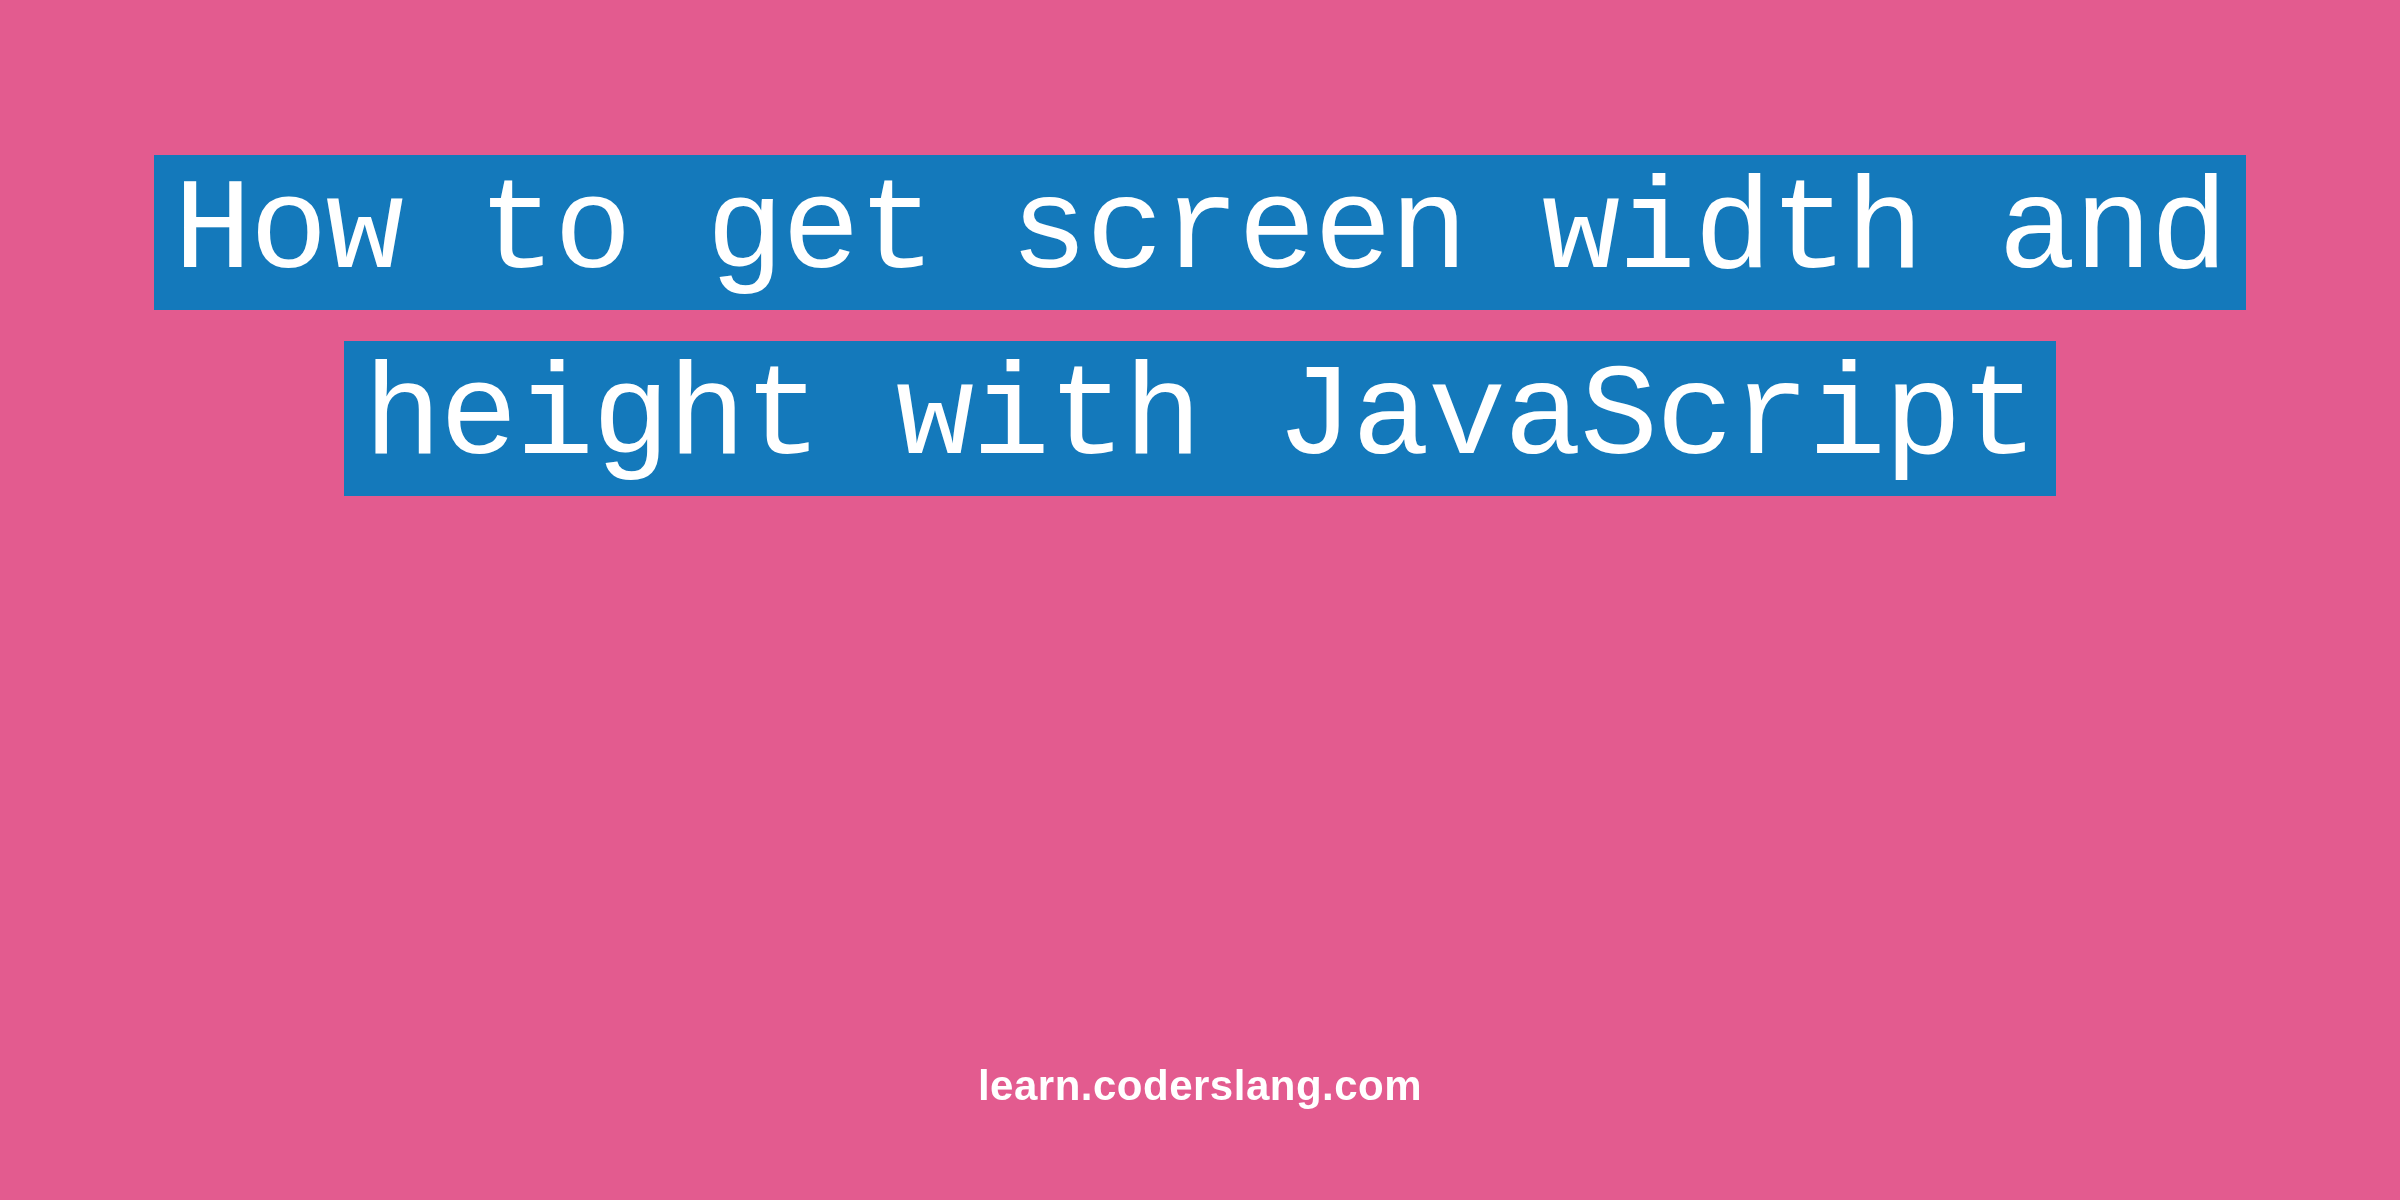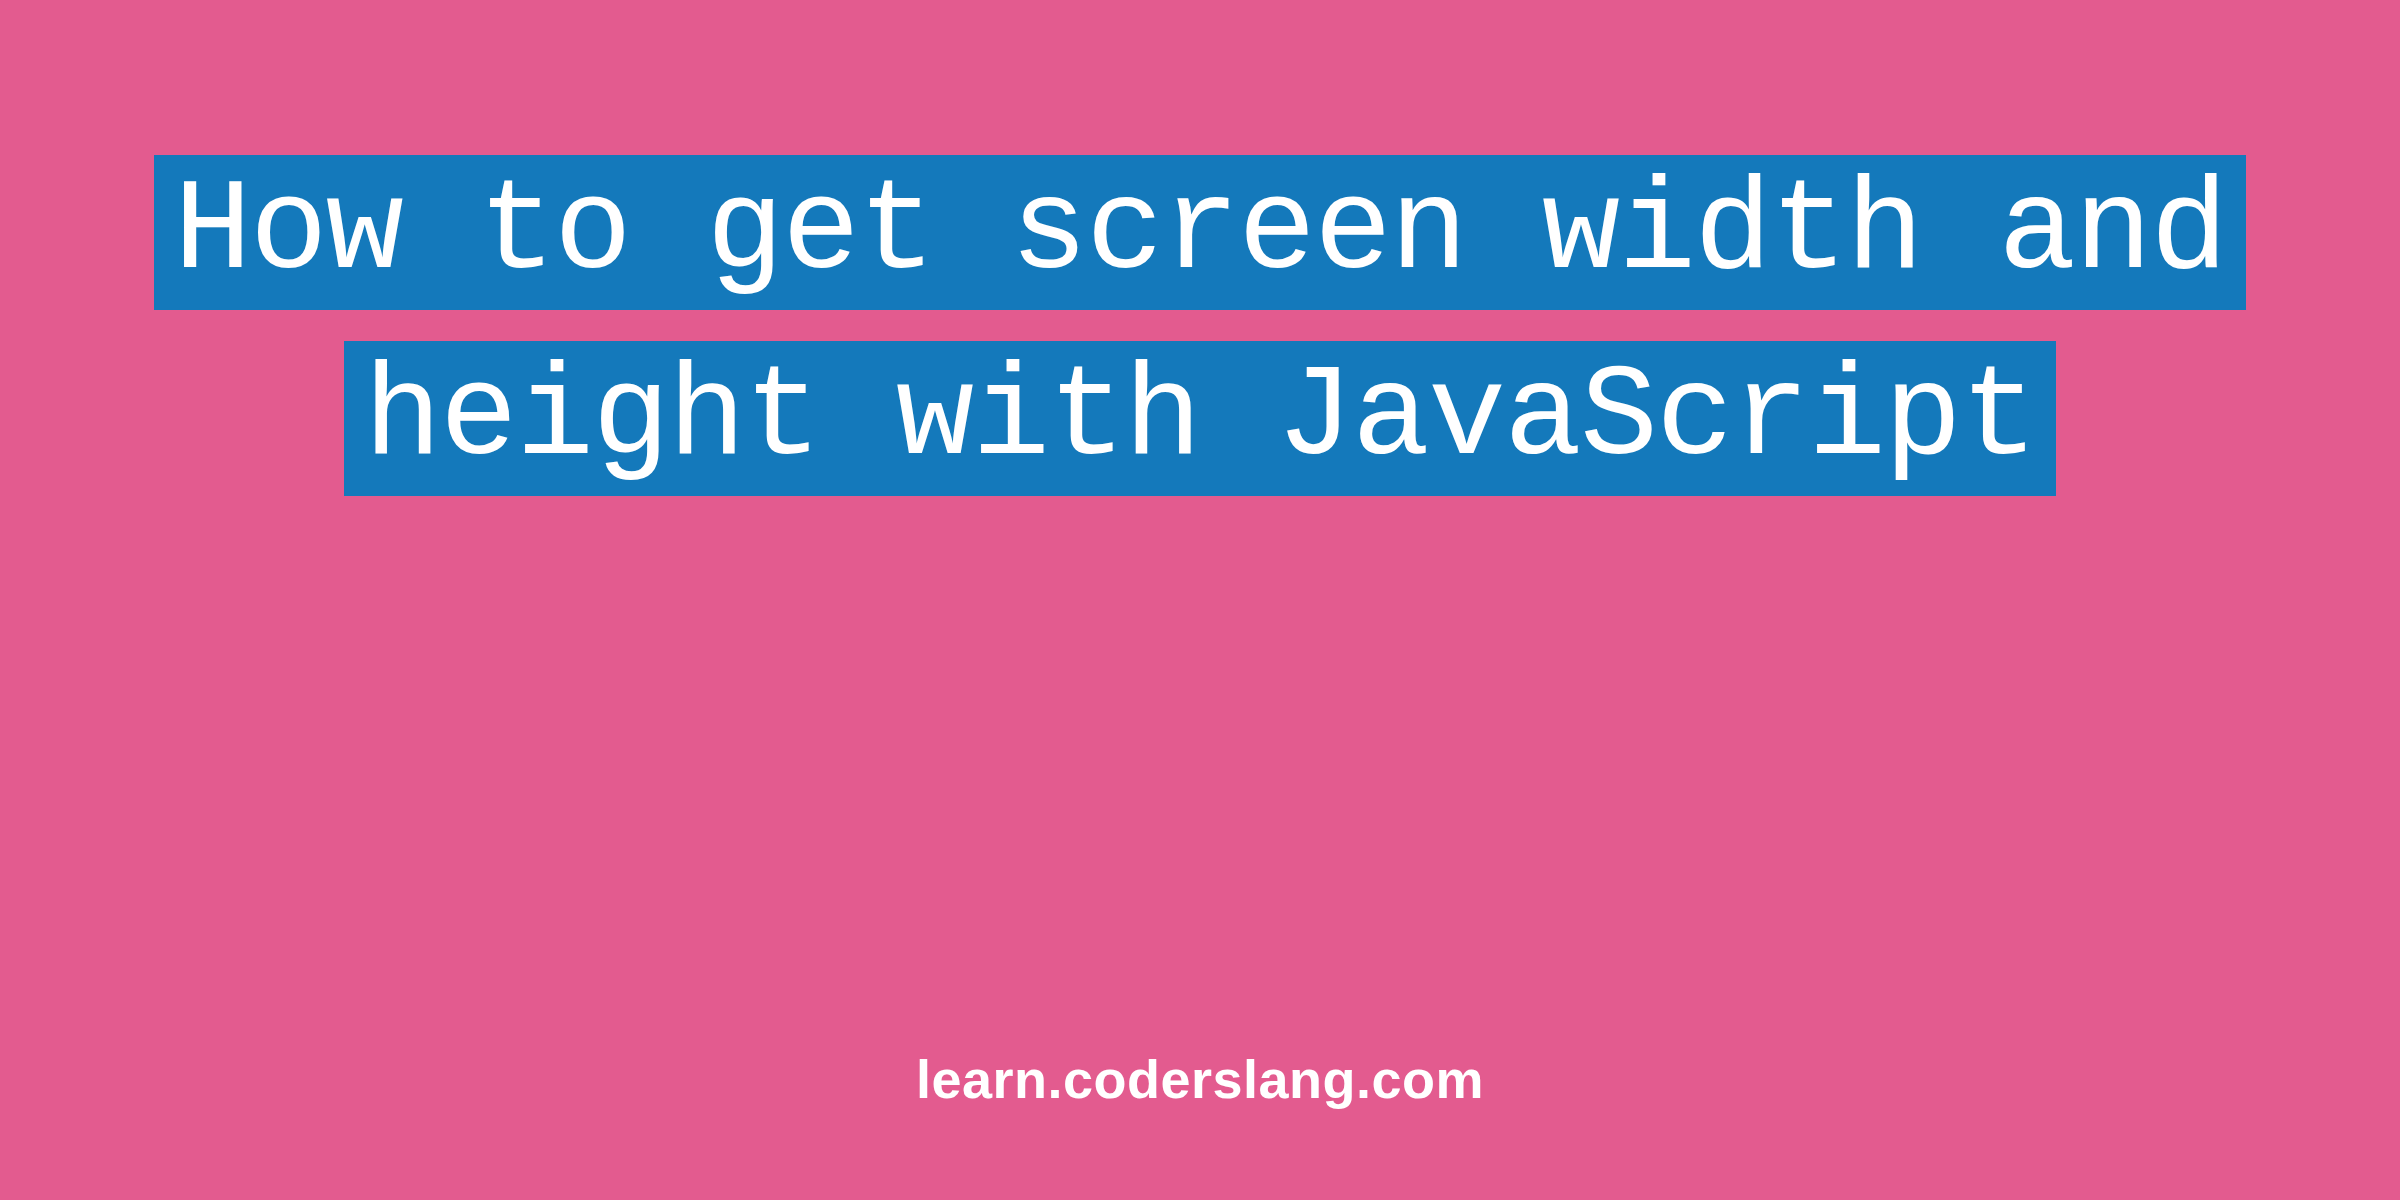--- a/index.html
+++ b/index.html
@@ -37,21 +37,21 @@
       text-align: center;
     }
     .footer {
       position: absolute;
       bottom: 90px;
       width: 100%;
       text-align: center;
     }
     .footer-text {
       font-family: -apple-system, BlinkMacSystemFont, 'Segoe UI', Arial, sans-serif;
-      font-size: 54px;
+      font-size: 42px;
       font-weight: 700;
       color: #ffffff;
       letter-spacing: 0.5px;
     }
   </style>
 </head>
 <body>
 
 <div class="title-container">
   <span class="title-line">How to get screen width and height with JavaScript</span>

